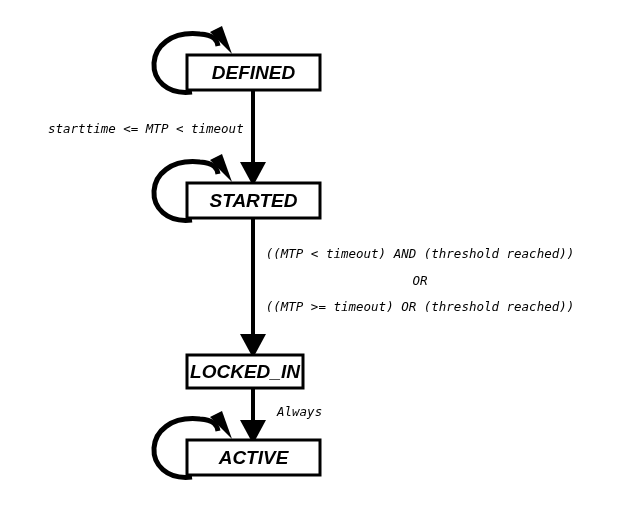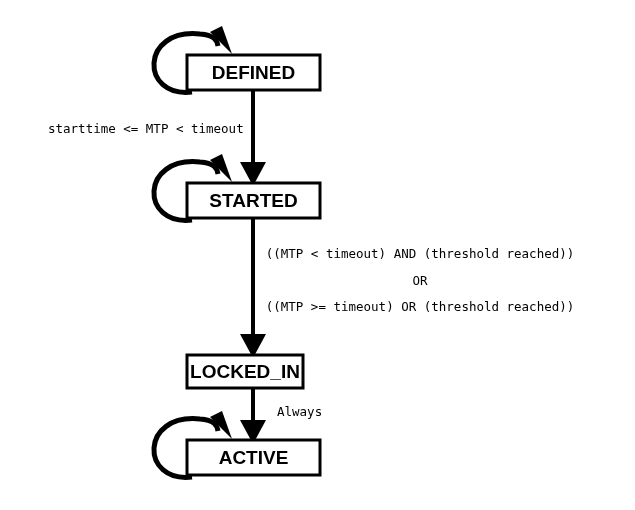--- a/index.html
+++ b/index.html
@@ -7,20 +7,21 @@
     padding: 0;
     background: #ffffff;
   }
   #canvas {
     position: relative;
     width: 635px;
     height: 510px;
     background: #ffffff;
     overflow: hidden;
     font-family: "Liberation Sans", sans-serif;
+    font-style: italic;
   }
   svg.diagram {
     position: absolute;
     left: 0;
     top: 0;
     width: 635px;
     height: 510px;
   }
   .state-label {
     font-family: "Liberation Sans", sans-serif;

